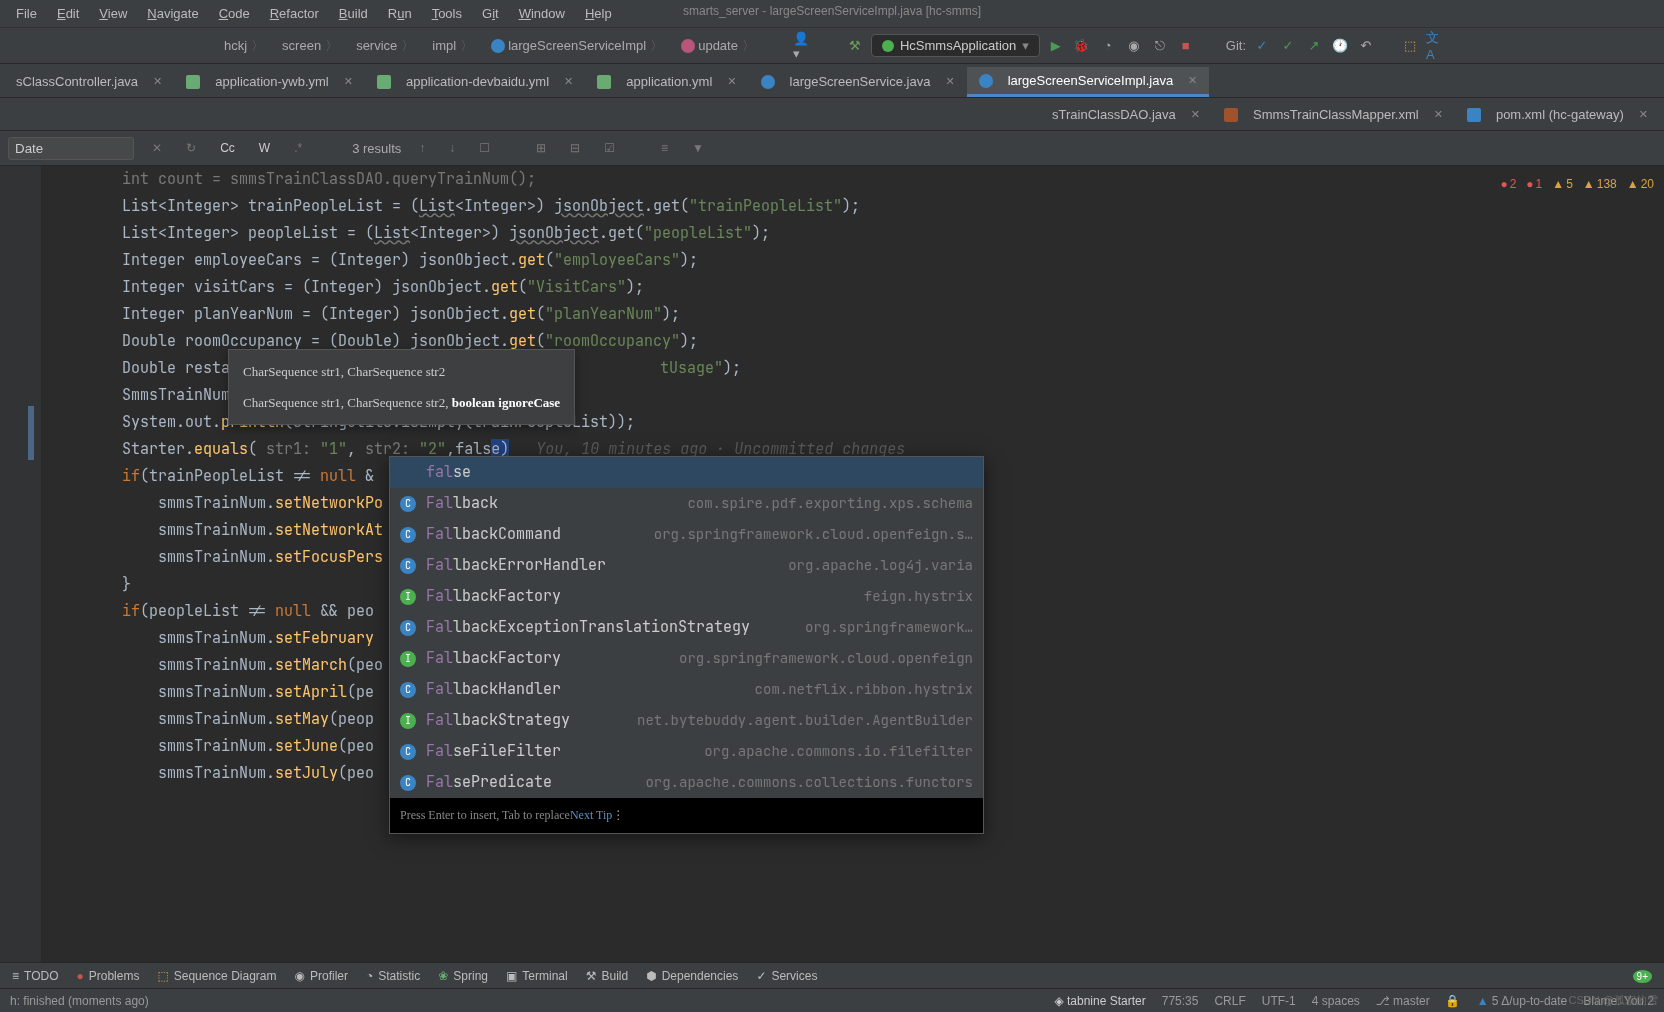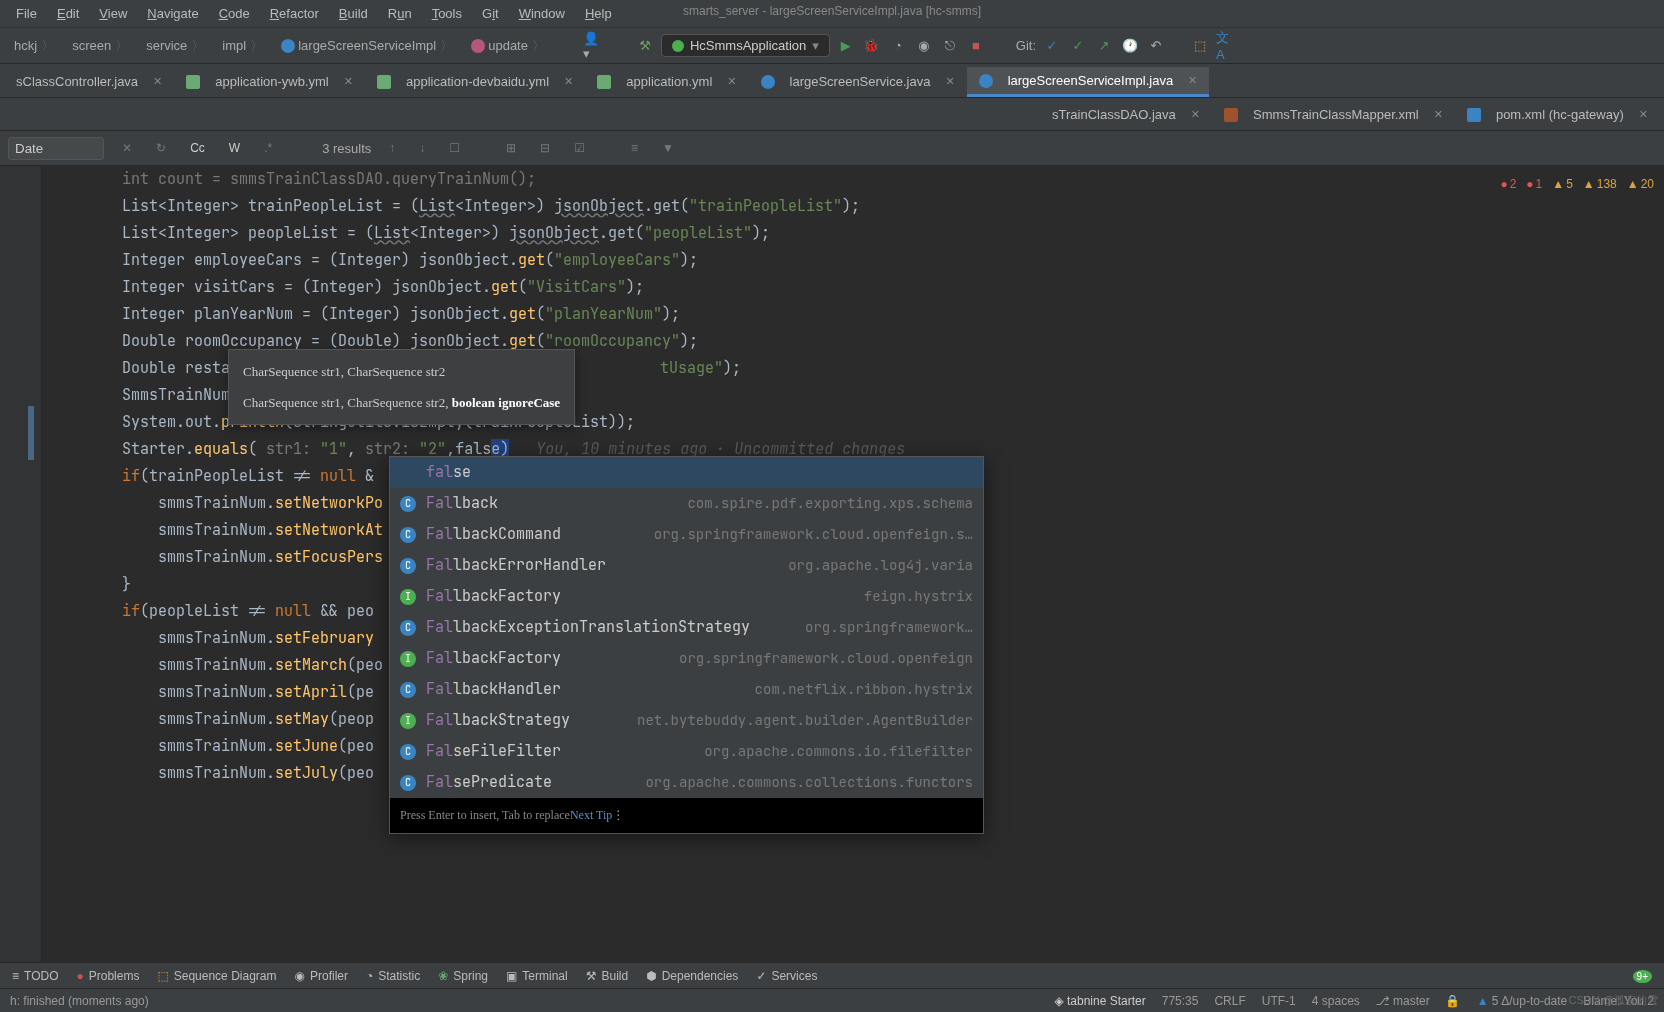--- a/index.html
+++ b/index.html
@@ -1,35 +1,35 @@
 <!DOCTYPE html>
 <html><head>
 <meta charset="utf-8">
 <style>
 * { margin:0; padding:0; box-sizing:border-box; }
 body { font-family:"Segoe UI",Arial,sans-serif; background:#2b2b2b; color:#a9b7c6; font-size:13px; overflow:hidden; width:1664px; height:1012px; position:relative; }
 .menubar { height:28px; background:#3c3f41; display:flex; align-items:center; padding:0 8px; gap:4px; border-bottom:1px solid #323232; }
 .menubar .menu-item { padding:2px 8px; color:#bbb; cursor:pointer; font-size:13px; }
 .menubar .menu-item u { text-decoration:underline; }
 .title { position:absolute; left:50%; top:4px; transform:translateX(-50%); color:#888; font-size:12px; }
-.navrow { height:36px; background:#3c3f41; display:flex; align-items:center; padding:0 8px; gap:6px; border-bottom:1px solid #282828; }
+.navrow { height:36px; background:#3c3f41; display:flex; align-items:center; padding:0 8px; gap:6px; border-bottom:1px solid #282828;justify-content:center; }
 .crumb { color:#aaa; padding:2px 6px; position:relative; }
 .crumb::after { content:'〉'; color:#666; margin-left:4px; }
 .crumb:last-child::after { content:''; }
 .crumb .ci { display:inline-block; width:14px; height:14px; border-radius:50%; vertical-align:middle; margin-right:3px; }
 .toolbar-icon { width:20px; height:20px; display:inline-flex; align-items:center; justify-content:center; color:#aaa; }
 .run-config { background:#2b2b2b; border:1px solid #555; border-radius:4px; padding:3px 10px; color:#ccc; display:flex; align-items:center; gap:6px; }
 .tabs1 { height:34px; background:#3c3f41; display:flex; align-items:flex-end; padding:0 4px; border-bottom:1px solid #282828; }
 .tab { padding:6px 12px; color:#bbb; display:flex; align-items:center; gap:15px; border-bottom:2px solid transparent; cursor:pointer; }
 .tab.active { background:#4e5254; border-bottom:3px solid #4a88c7; color:#fff; }
 .tab .close { color:#888; font-size:11px; }
 .tab .ico { width:14px; height:14px; border-radius:2px; display:inline-block; }
 .tabs2 { height:32px; background:#3c3f41; display:flex; align-items:flex-end; padding:0 4px;justify-content:flex-end; }
 .findbar { height:36px; background:#3c3f41; display:flex; align-items:center; padding:0 8px; gap:12px; border-top:1px solid #282828; border-bottom:1px solid #282828; }
-.findbar input { background:#45494a; border:1px solid #555; color:#ccc; padding:3px 6px; width:96px; border-radius:3px; }
+.findbar input { background:#45494a; border:1px solid #555; color:#ccc; padding:3px 6px; width:126px; border-radius:3px; }
 .fb-btn { color:#777; padding:2px 6px; font-size:12px; }
 .fb-btn.active { color:#ccc; }
 .editor { position:relative; height:calc(1012px - 28px - 36px - 34px - 32px - 36px - 26px - 24px); overflow:hidden; font-family:"JetBrains Mono","Consolas",monospace; font-size:15px; line-height:27px; }
 .gutter { position:absolute; left:0; top:0; width:42px; height:100%; background:#313335; border-right:1px solid #282828; }
 .code { position:absolute; left:42px; top:0; right:0; padding-left:80px; }
 .code .line { white-space:pre; }
 .kw { color:#cc7832; }
 .type { color:#a9b7c6; }
 .str { color:#6a8759; }
 .method { color:#ffc66d; }

